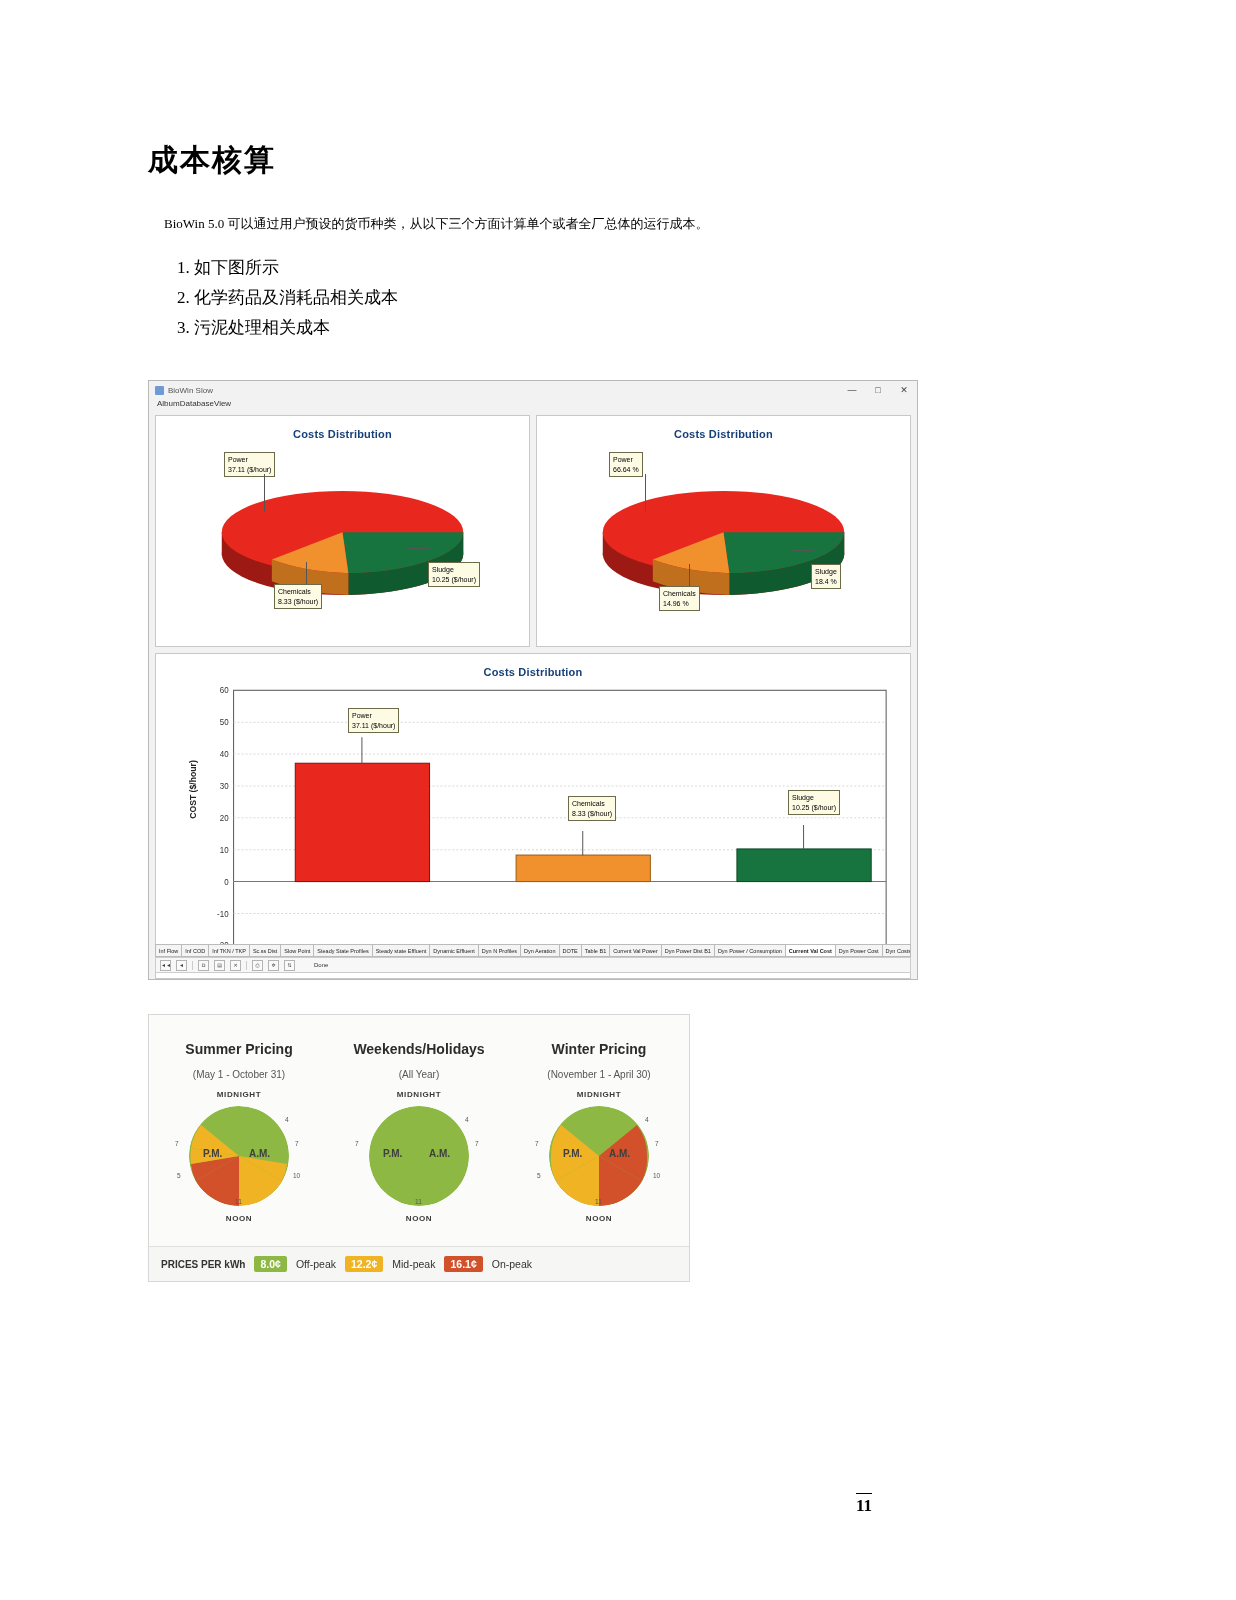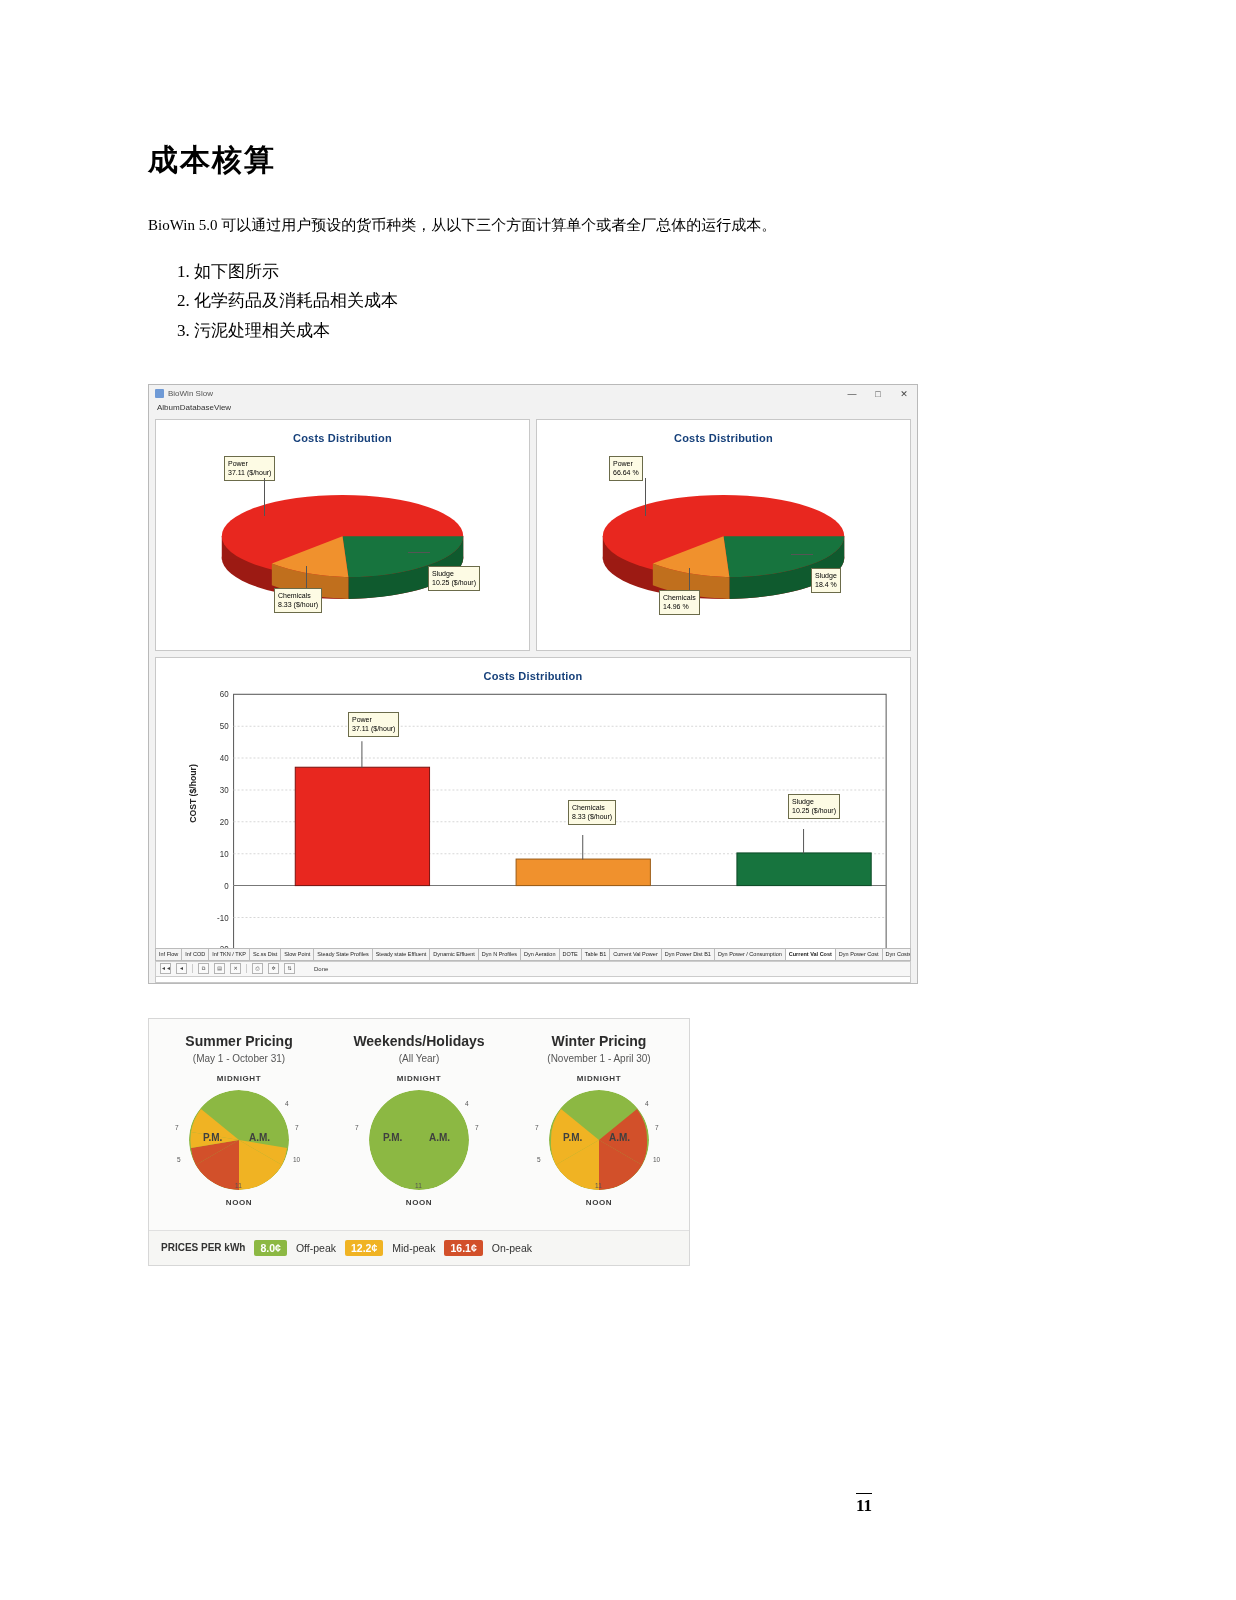--- a/index.html
+++ b/index.html
@@ -27,23 +27,23 @@
   h1.doc-title{
     font-family:"Liberation Serif", serif;
     font-size:30px;
     font-weight:bold;
     margin:0;
     padding:140px 0 0 0;
     letter-spacing:2px;
   }
   p.para{
     font-family:"Liberation Serif", serif;
-    font-size:15px;
+    font-size:13px;
     line-height:1.7;
-    margin:32px 0 0 0;
+    margin:32px 0 0 16px;
   }
   ol.list{
     font-family:"Liberation Serif", serif;
     font-size:17px;
     line-height:1.75;
     margin:18px 0 0 0;
     padding-left:46px;
   }
   ol.list li{margin:0;padding:0;}
 
@@ -195,21 +195,21 @@
     border:1px solid #d7d7d7;
     background:#fff;
   }
   .price-top{
     display:flex;
     padding:14px 0 6px 0;
     background:#fbfbfa;
   }
   .price-col{flex:1;text-align:center;}
   .price-col h3{
-    margin:0;
+    margin:12px;
     font-size:14px;
     font-weight:bold;
     color:#2c2c2c;
     font-family:"Liberation Sans", sans-serif;
   }
   .price-col .sub{
     font-size:10px;
     color:#555;
     margin-top:4px;
   }

